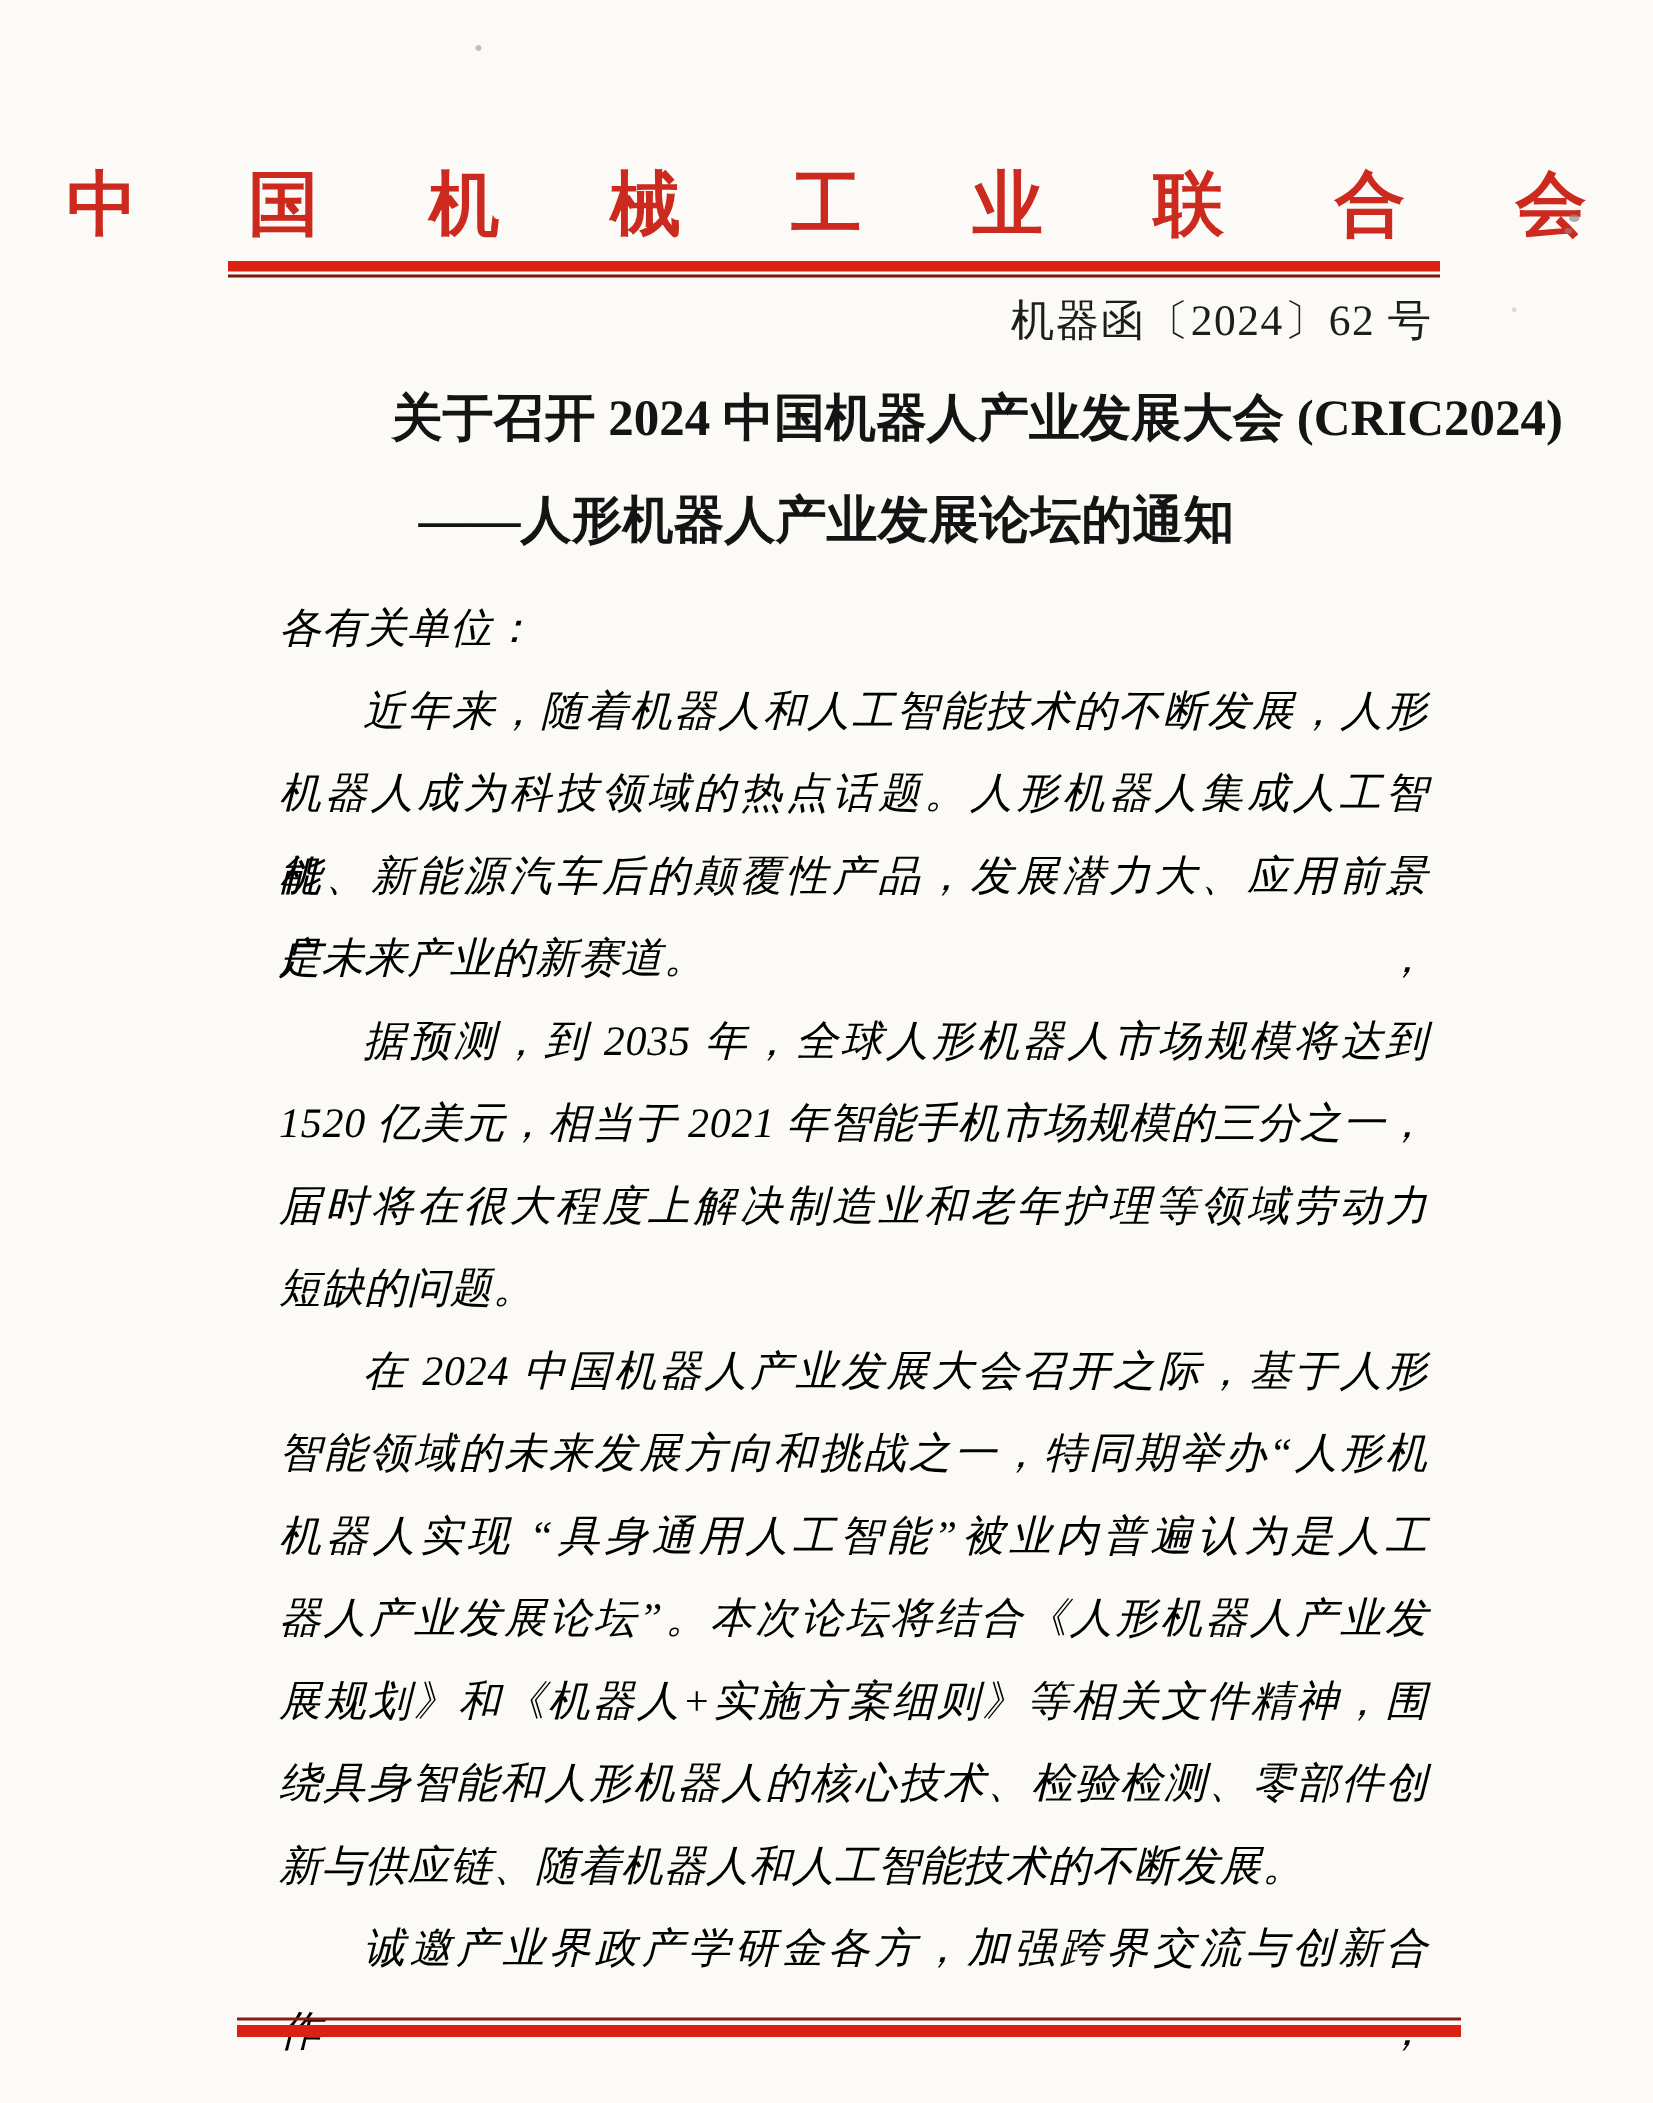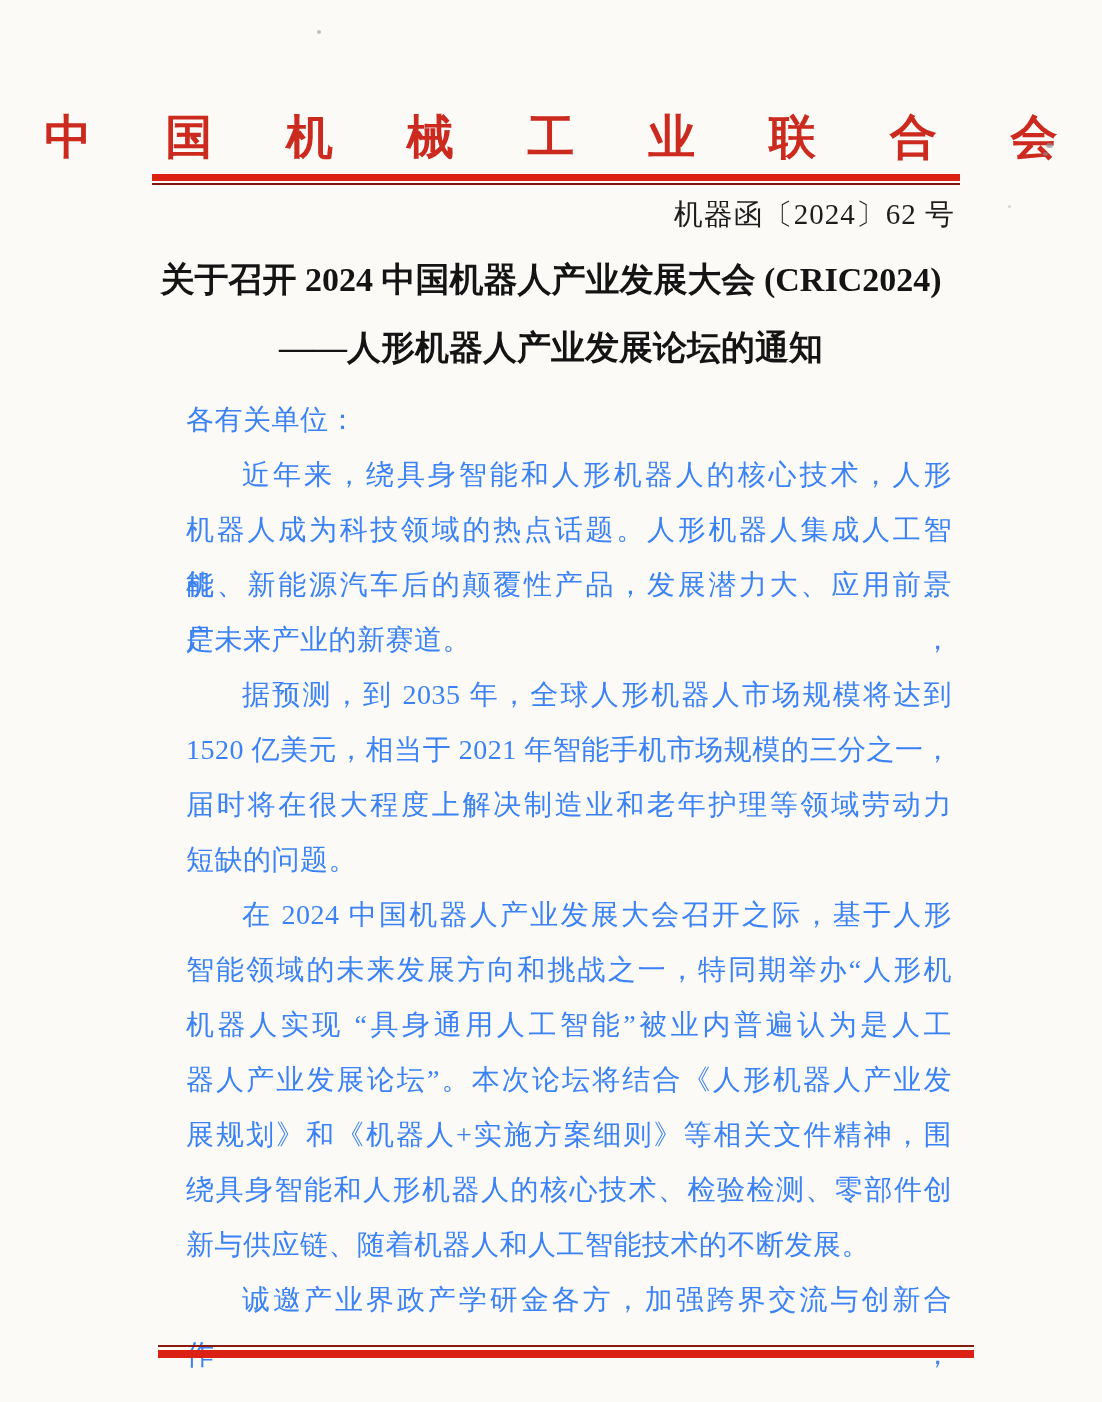--- a/index.html
+++ b/index.html
@@ -34,26 +34,27 @@
   }
   
   .doc-title{
     position:absolute; left:60px; right:60px;
     text-align:center;
     font-size:34px; font-weight:bold;
     line-height:48px;
     color:#141414;
     white-space:nowrap;
   }
-  .title-1{ top:256px; }
+  .title-1{ top:256px;text-align:right; }
   .title-2{ top:324px; }
   
   .bodytext{
     position:absolute; top:392px; left:186px; width:766px;
-    color:#3b82f6;
+    color:#000000;
+    font-style:italic;
   }
   .line{
     height:55px; line-height:55px;
     font-size:28px;
     letter-spacing:.5px;
     white-space:nowrap;
     overflow:visible;
   }
   .line.fill{
     white-space:normal;
@@ -85,21 +86,21 @@
     <div class="thin"></div>
   </div>
 
   <div class="doc-number">机器函〔2024〕62 号</div>
 
   <div class="doc-title title-1">关于召开 2024 中国机器人产业发展大会 (CRIC2024)</div>
   <div class="doc-title title-2">——人形机器人产业发展论坛的通知</div>
 
   <div class="bodytext">
     <div class="line">各有关单位：</div>
-    <div class="line ind fill">近年来，绕具身智能和人形机器人的核心技术，人形</div>
+    <div class="line ind fill">近年来，随着机器人和人工智能技术的不断发展，人形</div>
     <div class="line fill">机器人成为科技领域的热点话题。人形机器人集成人工智能、</div>
     <div class="line fill">机、新能源汽车后的颠覆性产品，发展潜力大、应用前景广，</div>
     <div class="line">是未来产业的新赛道。</div>
     <div class="line ind fill">据预测，到 2035 年，全球人形机器人市场规模将达到</div>
     <div class="line fill">1520 亿美元，相当于 2021 年智能手机市场规模的三分之一，</div>
     <div class="line fill">届时将在很大程度上解决制造业和老年护理等领域劳动力</div>
     <div class="line">短缺的问题。</div>
     <div class="line ind fill">在 2024 中国机器人产业发展大会召开之际，基于人形</div>
     <div class="line fill">智能领域的未来发展方向和挑战之一，特同期举办“人形机</div>
     <div class="line fill">机器人实现 “具身通用人工智能”被业内普遍认为是人工</div>

